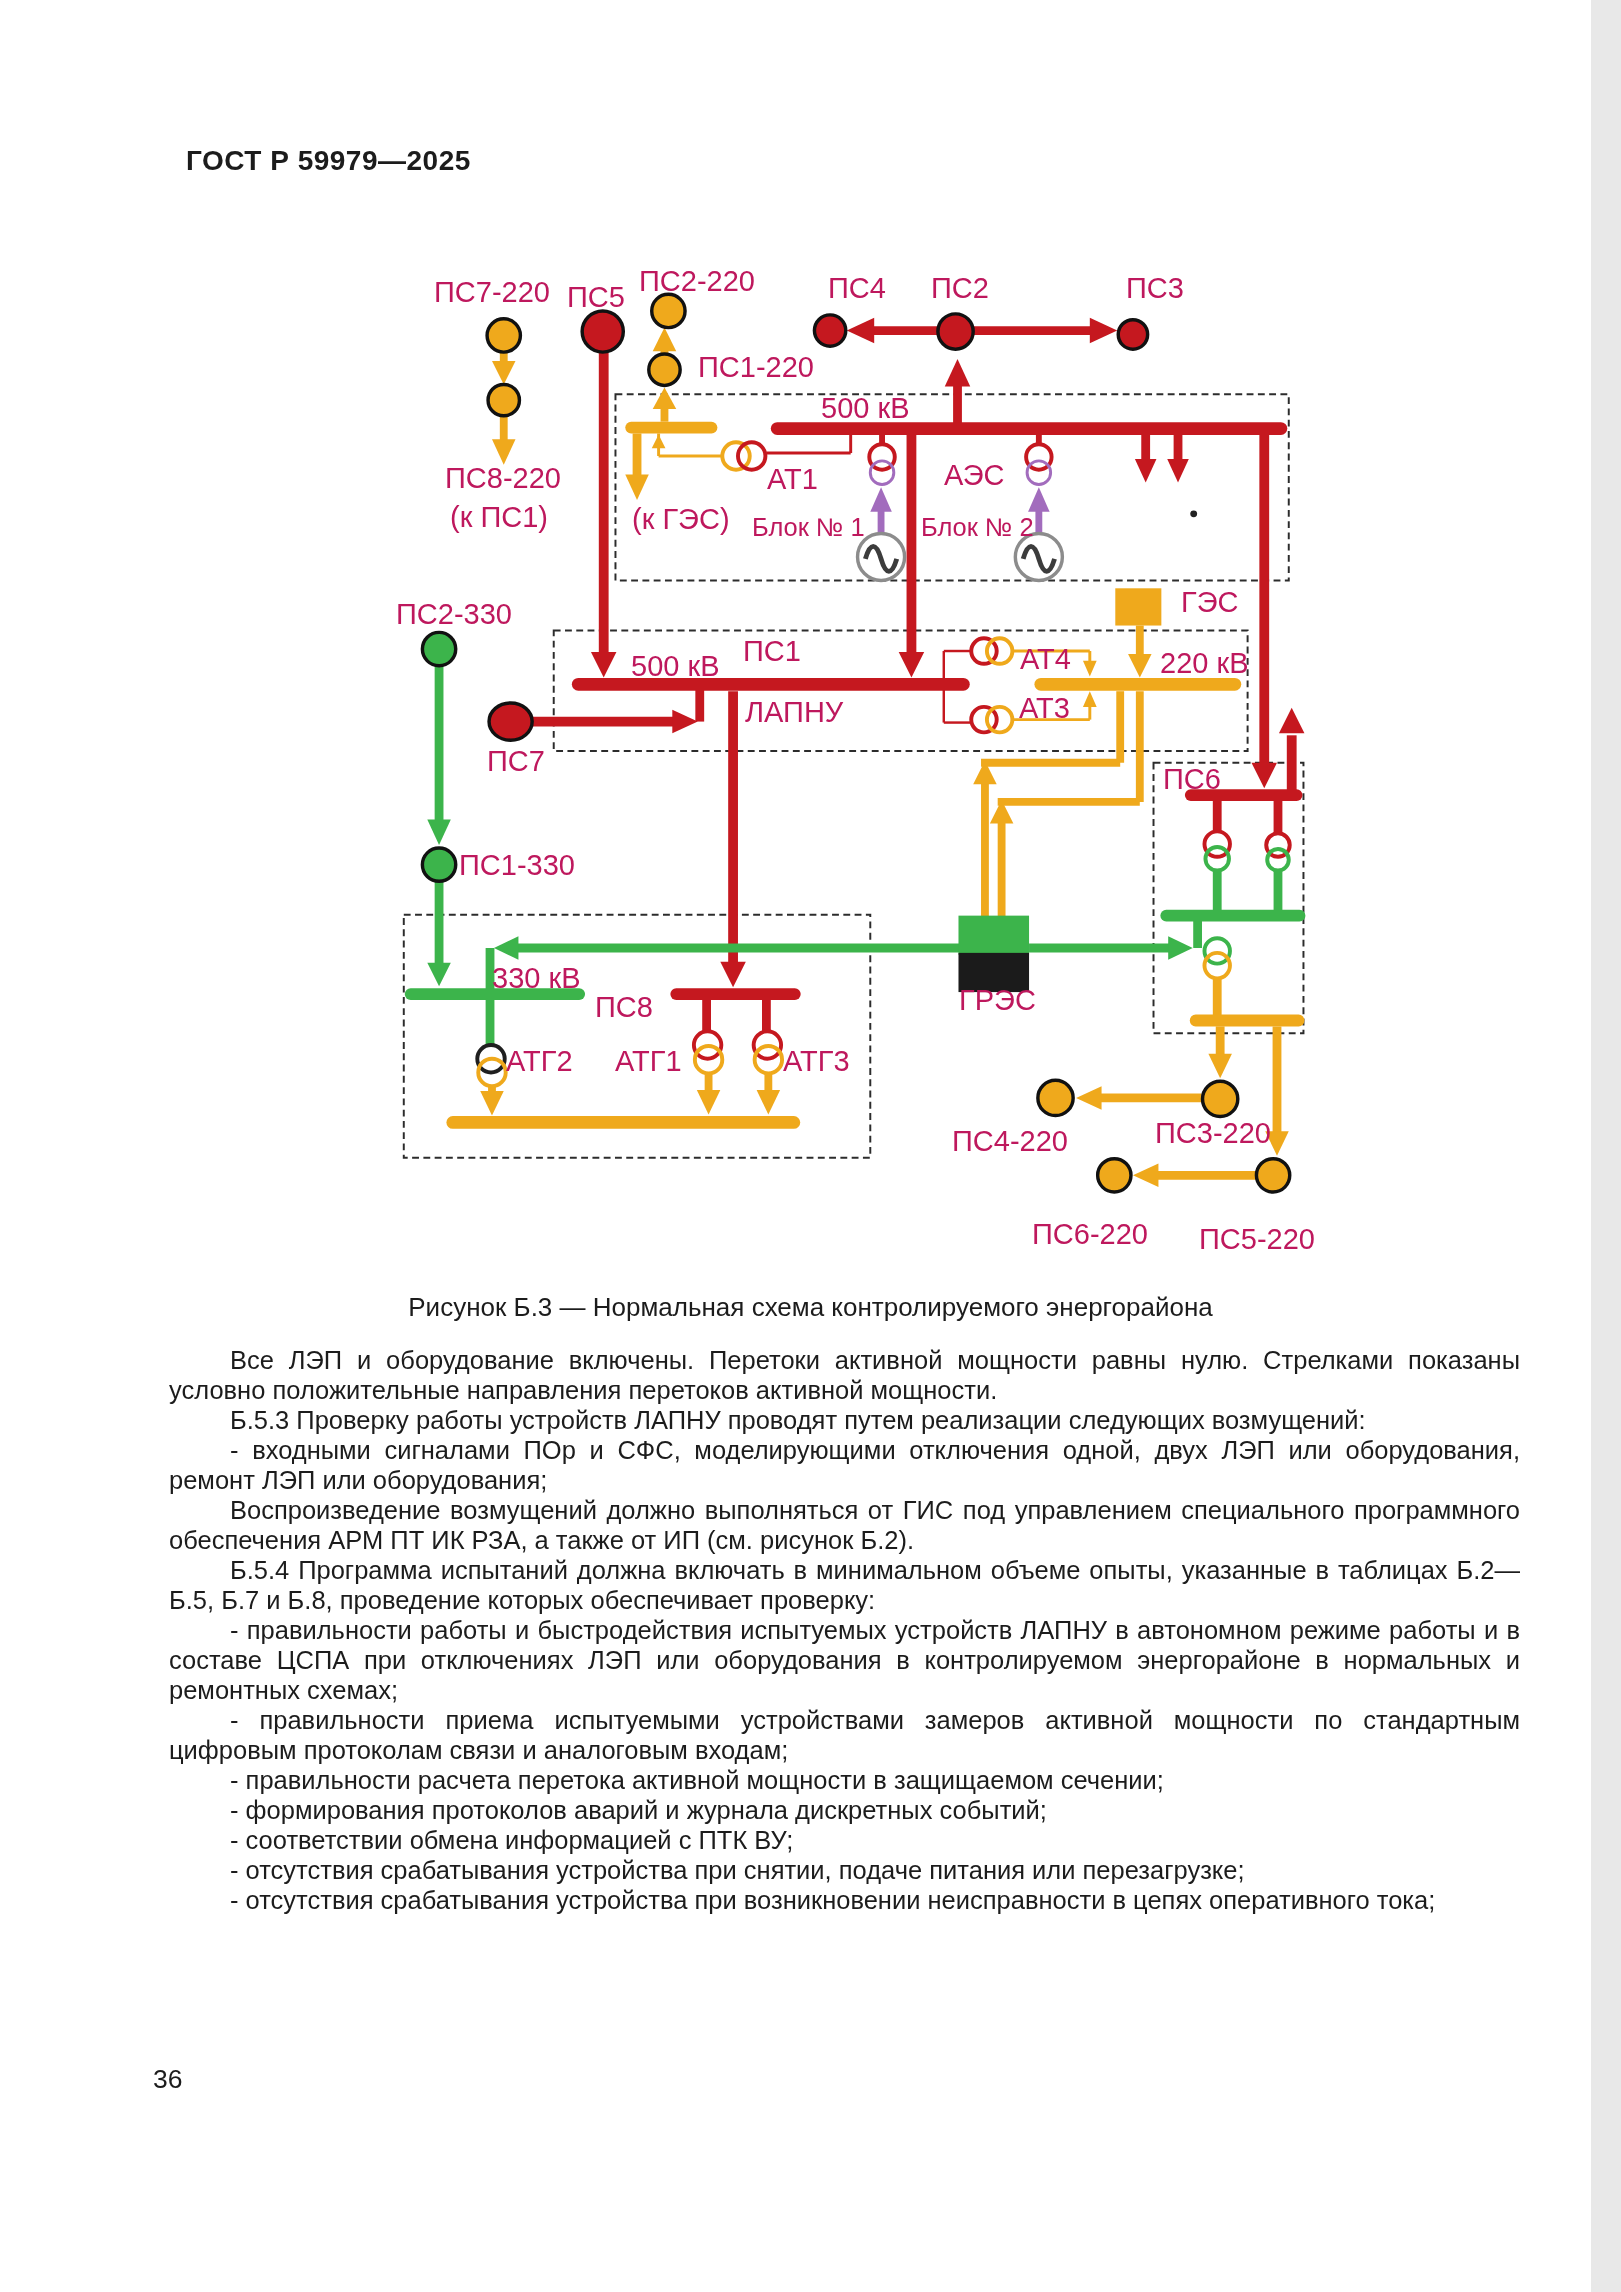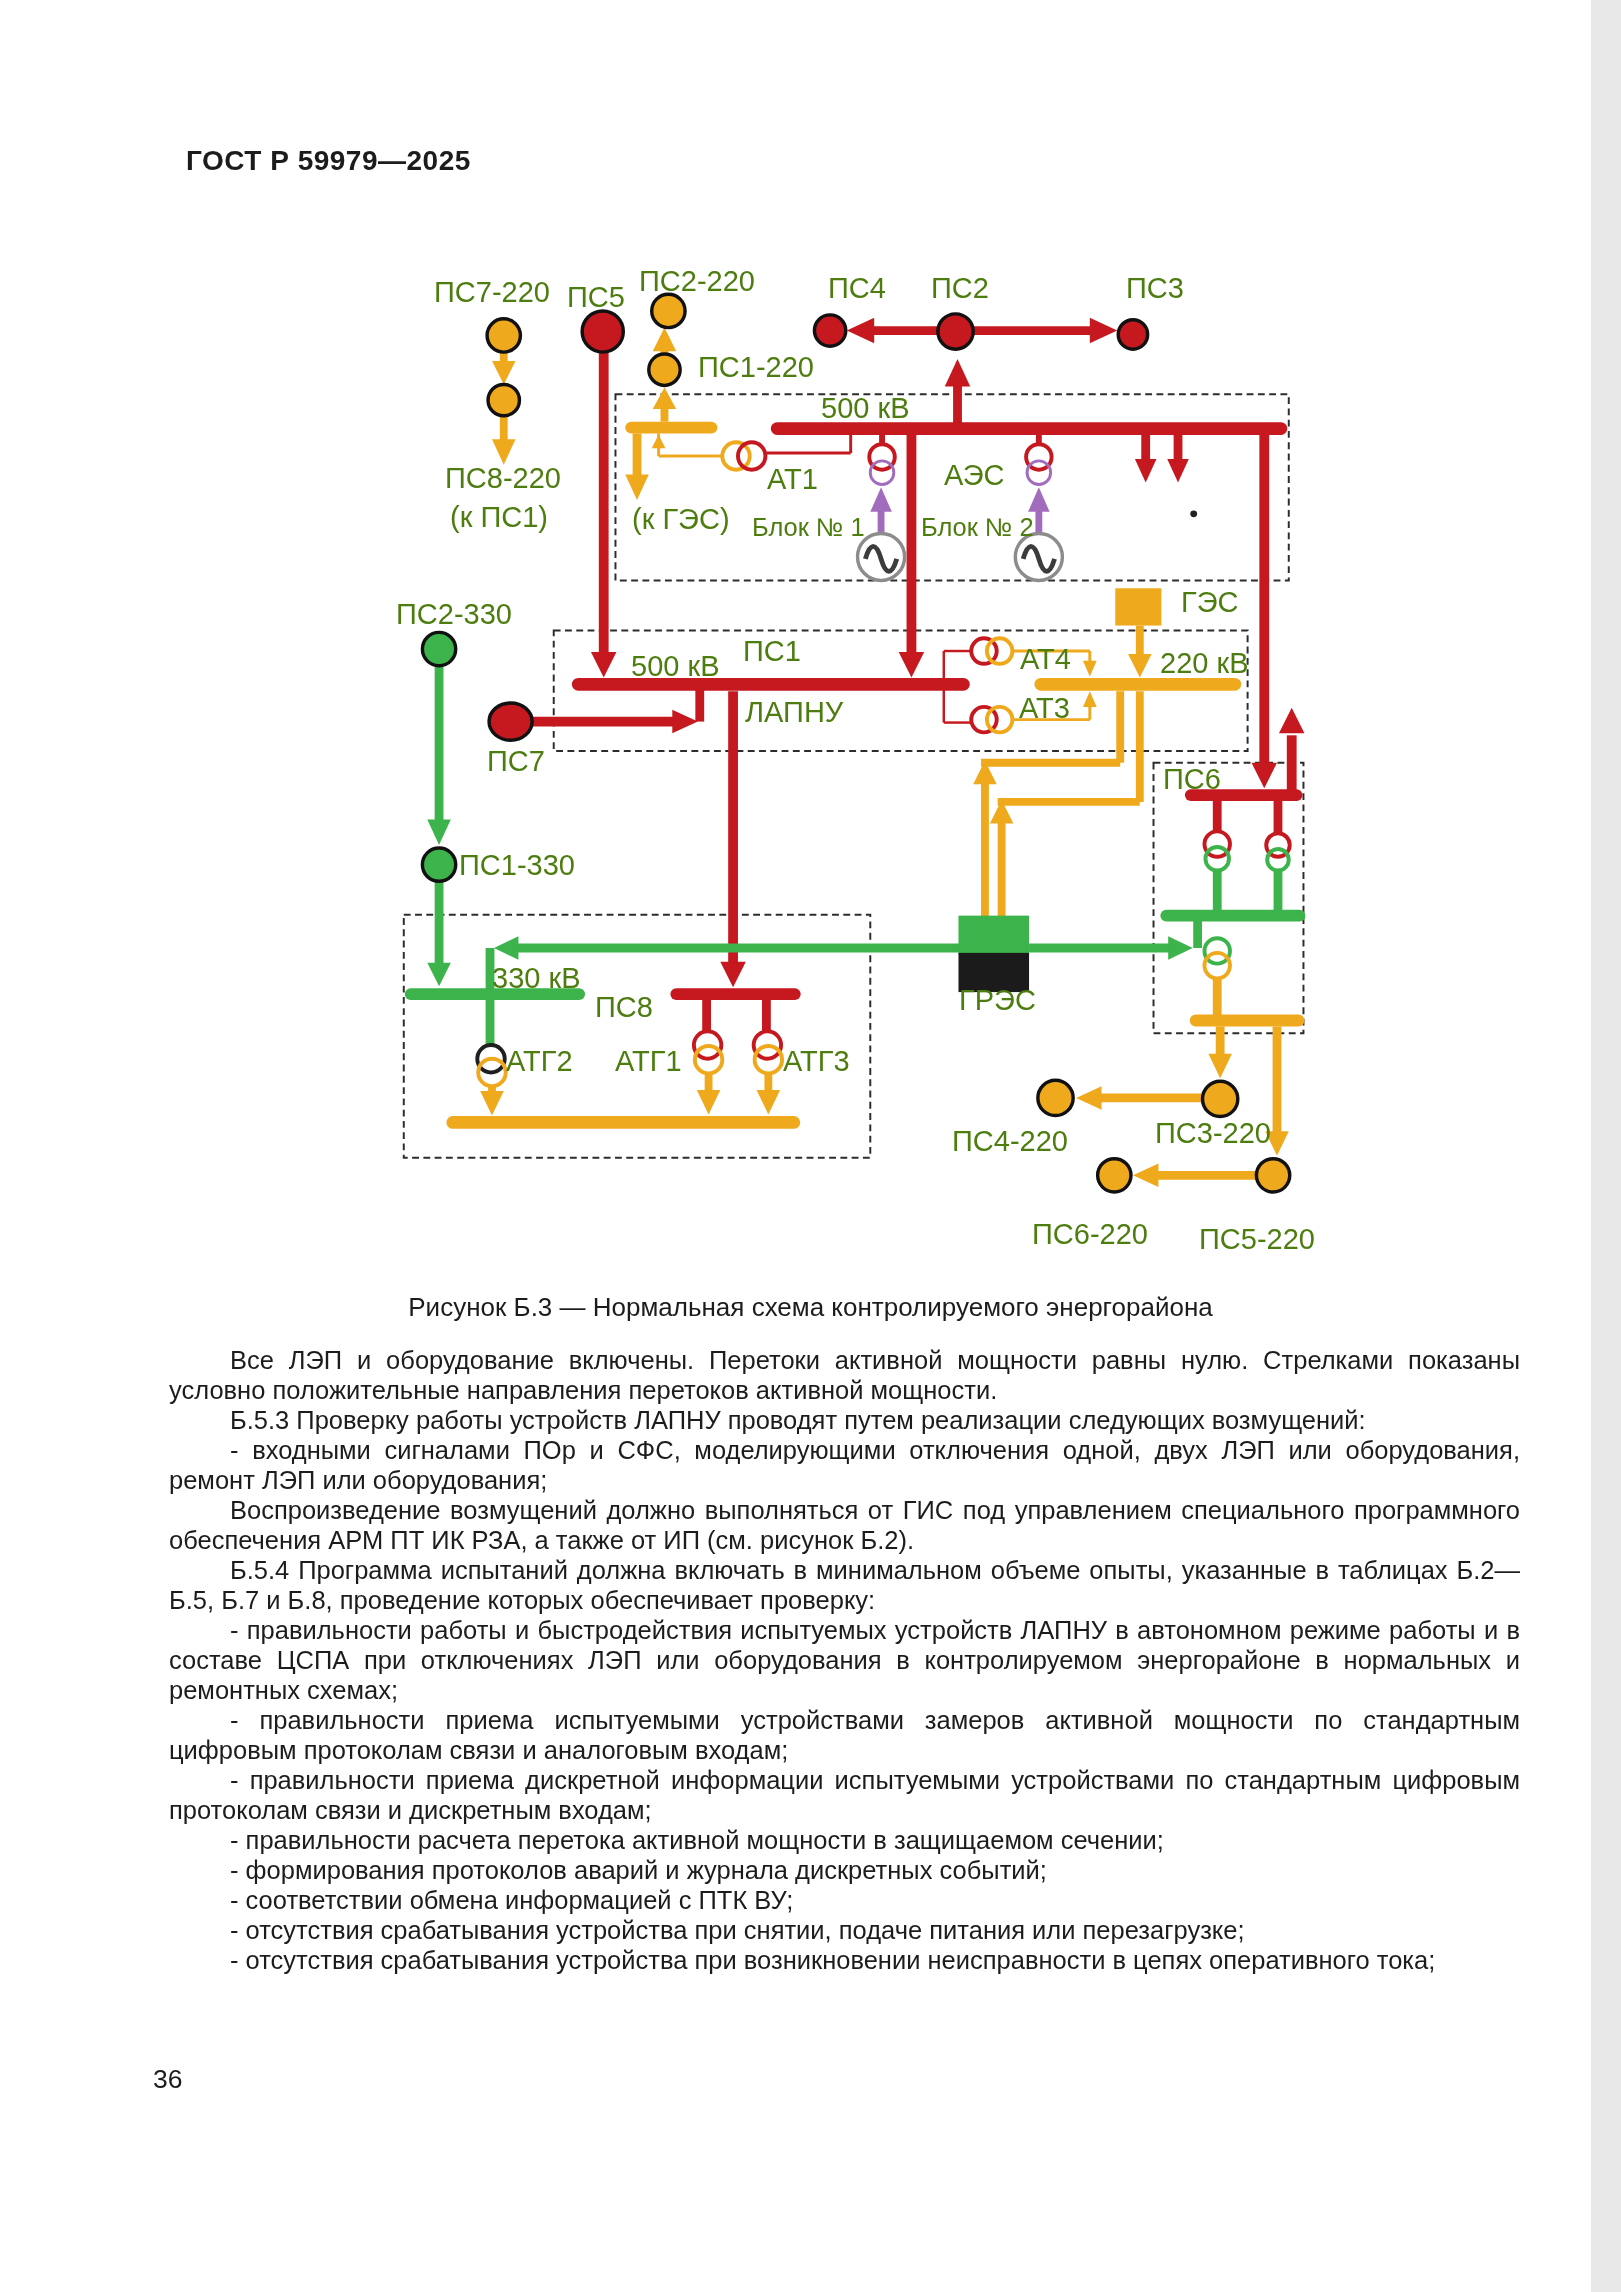--- a/index.html
+++ b/index.html
@@ -1,21 +1,21 @@
 <!DOCTYPE html>
 <html style="--c-red: #c5181f; --c-yellow: #efa91c; --c-green: #3cb44b; --c-purple: #a26cbd; --c-black: #1b1b1b;"><head>
 <meta charset="utf-8">
 <style>
   html,body{margin:0;padding:0;background:#e8e8e8;}
   .page{position:relative;width:1591px;height:2293px;background:#ffffff;overflow:hidden;
         font-family:"Liberation Sans", sans-serif;color:#1c1c1c;}
   .gost-header{position:absolute;top:145px;left:186px;font-size:28px;font-weight:bold;letter-spacing:0.5px;}
   .diagram{position:absolute;top:0;left:0;width:1621px;height:1304px;}
   .diagram svg{position:absolute;top:0;left:0;}
-  .dlabel{position:absolute;font-size:29px;white-space:nowrap;color:#4d7c0f;}
+  .dlabel{position:absolute;font-size:29px;white-space:nowrap;color:#be185d;}
   .dlabel.small{font-size:25.5px;}
   .caption{position:absolute;top:1292px;left:0;width:1621px;text-align:center;font-size:26px;}
   .body-text{position:absolute;top:1345px;left:137px;width:1351px;
              font-size:25.5px;line-height:30px;text-align:justify;margin-left:32px;}
   .para{margin:0;text-indent:61px;}
   .page-number{position:absolute;top:2064px;left:153px;font-size:26.5px;text-align:center;}
   
   .lr{stroke:var(--c-red);}  .ly{stroke:var(--c-yellow);} .lg{stroke:var(--c-green);}
   .lp{stroke:var(--c-purple);} .lk{stroke:#1f1f1f;}
   .fr{fill:var(--c-red);stroke:none;} .fy{fill:var(--c-yellow);stroke:none;}
@@ -310,21 +310,20 @@
   <div class="caption">Рисунок Б.3 — Нормальная схема контролируемого энергорайона</div>
 
   <div class="body-text">
     <p class="para">Все ЛЭП и оборудование включены. Перетоки активной мощности равны нулю. Стрелками показаны условно положительные направления перетоков активной мощности.</p>
       <p class="para">Б.5.3 Проверку работы устройств ЛАПНУ проводят путем реализации следующих возмущений:</p>
       <p class="para">- входными сигналами ПОр и СФС, моделирующими отключения одной, двух ЛЭП или оборудования, ремонт ЛЭП или оборудования;</p>
       <p class="para">Воспроизведение возмущений должно выполняться от ГИС под управлением специального программного обеспечения АРМ ПТ ИК РЗА, а также от ИП (см. рисунок Б.2).</p>
       <p class="para">Б.5.4 Программа испытаний должна включать в минимальном объеме опыты, указанные в таблицах Б.2—Б.5, Б.7 и Б.8, проведение которых обеспечивает проверку:</p>
       <p class="para">- правильности работы и быстродействия испытуемых устройств ЛАПНУ в автономном режиме работы и в составе ЦСПА при отключениях ЛЭП или оборудования в контролируемом энергорайоне в нормальных и ремонтных схемах;</p>
       <p class="para">- правильности приема испытуемыми устройствами замеров активной мощности по стандартным цифровым протоколам связи и аналоговым входам;</p>
-      <p class="para">- правильности приема дискретной информации испытуемыми устройствами по стандартным цифровым протоколам связи и дискретным входам;</p>
       <p class="para">- правильности расчета перетока активной мощности в защищаемом сечении;</p>
       <p class="para">- формирования протоколов аварий и журнала дискретных событий;</p>
       <p class="para">- соответствии обмена информацией с ПТК ВУ;</p>
       <p class="para">- отсутствия срабатывания устройства при снятии, подаче питания или перезагрузке;</p>
       <p class="para">- отсутствия срабатывания устройства при возникновении неисправности в цепях оперативного тока;</p>
   </div>
 
   <div class="page-number">36</div>
 </div>
 

